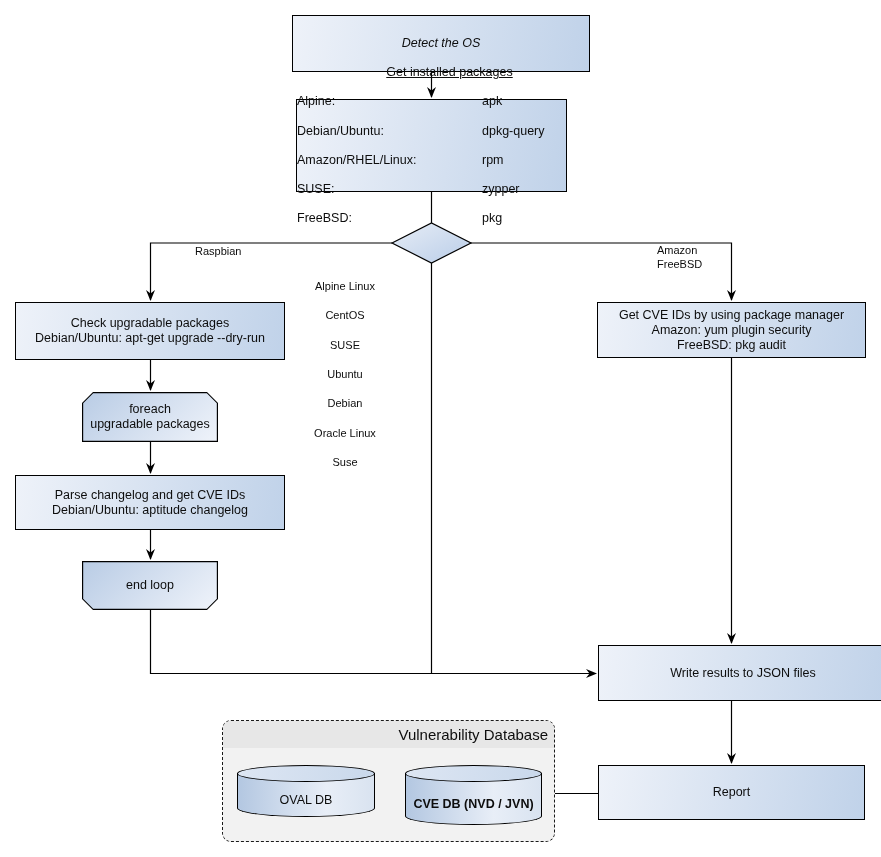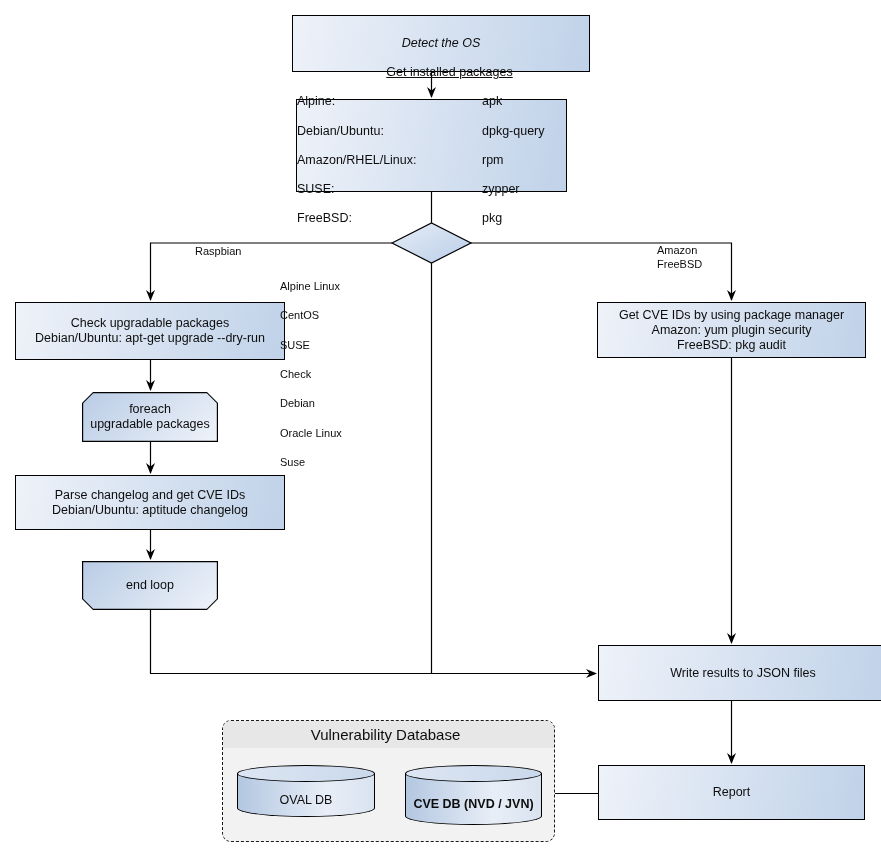--- a/index.html
+++ b/index.html
@@ -62,36 +62,36 @@
   #node-end-loop .shape-border { clip-path: polygon(0 0, 100% 0, 100% calc(100% - 11px), calc(100% - 11px) 100%, 11px 100%, 0 calc(100% - 11px)); }
   #node-end-loop .shape-fill   { clip-path: polygon(0 0, 100% 0, 100% calc(100% - 10px), calc(100% - 10px) 100%, 10px 100%, 0 calc(100% - 10px)); }
 
   
   .edge-label {
     position: absolute; z-index: 2;
     font-size: 11px; line-height: 14px; white-space: pre-line;
   }
   #label-raspbian { left: 195px; top: 244px; }
   #label-amazon-freebsd { left: 657px; top: 244px; line-height: 13.5px; }
-  #label-os-list { left: 280px; top: 264px; width: 130px; text-align: left; line-height: 14.7px; }
+  #label-os-list { left: 280px; top: 264px; width: 130px; text-align: center; line-height: 14.7px; }
 
   
   #vulndb-panel {
     position: absolute; left: 222px; top: 720px; width: 333px; height: 122px;
     box-sizing: border-box;
     border: 1.5px dashed #1a1a1a;
     border-radius: 9px;
     background: #f2f2f2;
     overflow: hidden;
     z-index: 2;
   }
   #vulndb-header {
     height: 27px;
     background: #e7e7e7;
-    display: flex; align-items: center; justify-content: center;
+    display: flex; align-items: center; justify-content: flex-end;
     padding-right: 6px;
     font-size: 15px;
   }
 
   
   .cylinder { position: absolute; z-index: 3; }
   #cyl-oval-db { left: 237px; top: 765px; width: 138px; height: 52px; }
   #cyl-cve-db  { left: 405px; top: 765px; width: 137px; height: 60px; font-weight: bold; }
   .cyl-body {
     position: absolute; left: 0; right: 0; top: 8px; bottom: 0;
@@ -222,21 +222,21 @@
 
 <div class="edge-label" id="label-raspbian">Raspbian</div>
 
 <div class="edge-label" id="label-amazon-freebsd">Amazon
 FreeBSD</div>
 
 <div class="edge-label" id="label-os-list">
   <div>Alpine Linux</div>
   <div>CentOS</div>
   <div>SUSE</div>
-  <div>Check</div>
+  <div>Ubuntu</div>
   <div>Debian</div>
   <div>Oracle Linux</div>
   <div>Suse</div>
 </div>
 
 <div id="vulndb-panel">
   <div id="vulndb-header">
     <span>Vulnerability Database</span>
   </div>
 </div>

